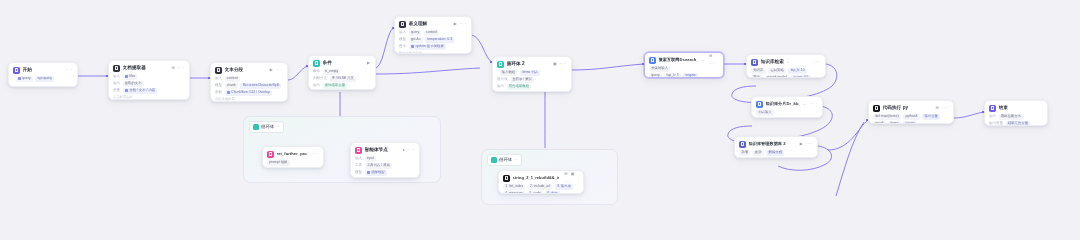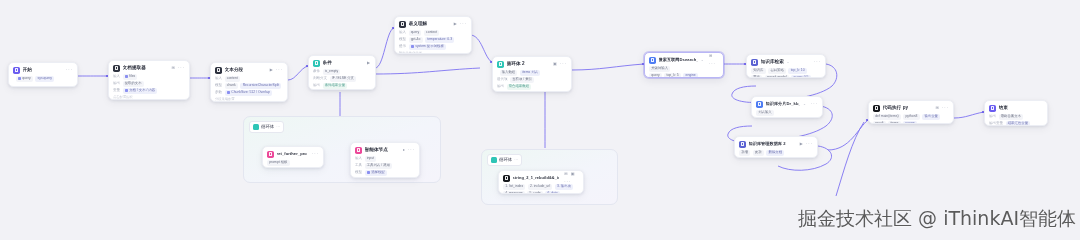--- a/index.html
+++ b/index.html
@@ -518,15 +518,14 @@
         <span class="pill v">3. 输出项</span>
       </div>
       <div class="nrow">
         <span class="pill">4. message</span>
         <span class="pill">5. code</span>
         <span class="pill v">6. data</span>
       </div>
     </div>
   </div>
 
-  <div class="watermark">掘金技术社区 @ iThinkAI智能体</div>
 
 </div>
 
 </body></html>

